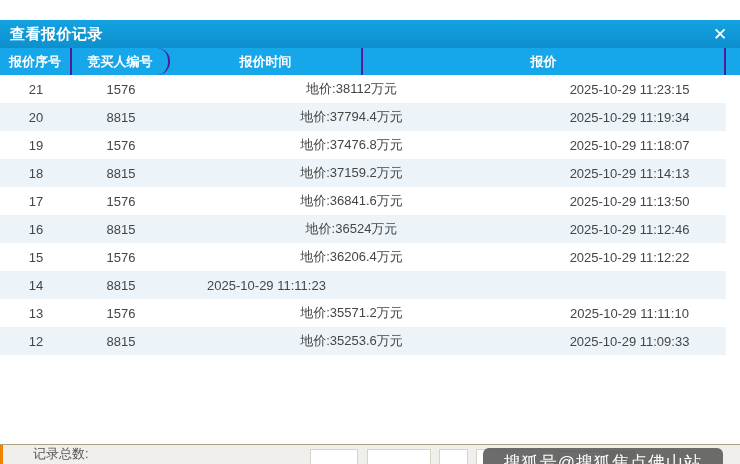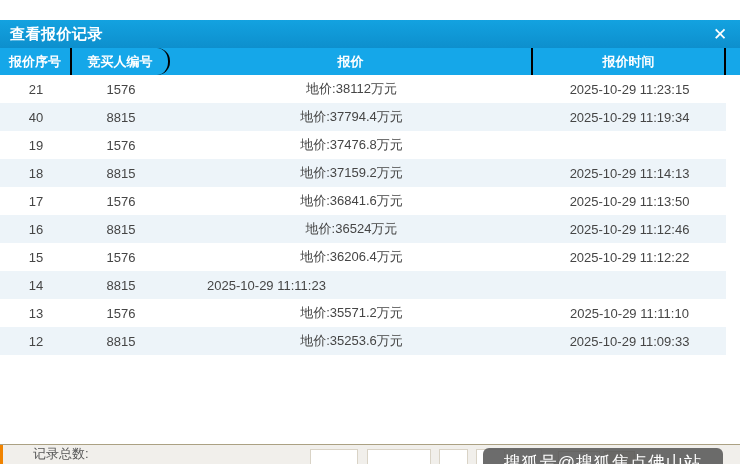--- a/index.html
+++ b/index.html
@@ -11,21 +11,21 @@
     background:linear-gradient(180deg,#13a2e0 0%,#0d8fcd 100%);
     display:flex; align-items:center; padding:0 10px; box-sizing:border-box; }
   .title { color:#ffffff; font-size:15px; font-weight:bold; letter-spacing:0.5px; }
   .close { margin-left:auto; color:#ffffff; font-size:17px; line-height:17px; cursor:pointer;
     width:20px; text-align:center; font-weight:normal; }
 
   
   .thead { position:absolute; left:0; top:28px; width:740px; height:27px; background:#15a7e9;
     display:flex; color:#fff; font-size:13px; font-weight:bold; }
   .th { display:flex; align-items:center; justify-content:center;
-    border-right:2px solid #000000; box-sizing:border-box; height:27px; }
+    border-right:2px solid #4c1d95; box-sizing:border-box; height:27px; }
   .c1 { width:72px; } .c2 { width:98px;border-radius:13px; } .c3 { width:363px; } .c4 { width:193px; }
   .gutter { width:14px; border-right:none; }
 
   
   .tbody { position:absolute; left:0; top:55px; width:726px; }
   .row { display:flex; width:726px; height:28px; align-items:center; background:#ffffff; }
   .row:nth-child(even) { background:#edf4f9; }
   .cell { display:flex; align-items:center; justify-content:center; height:28px;
     font-size:13px; color:#454545; box-sizing:border-box; white-space:nowrap; }
 
@@ -66,42 +66,43 @@
 <div class="dialog">
 
   <div class="titlebar">
     <span class="title">查看报价记录</span>
     <span class="close">✕</span>
   </div>
 
   <div class="thead">
     <div class="th c1">报价序号</div>
     <div class="th c2">竞买人编号</div>
+    <div class="th c4">报价时间</div>
     <div class="th c3">报价</div>
-    <div class="th c4">报价时间</div>
     <div class="th gutter"></div>
   </div>
 
   <div class="tbody">
       <div class="row">
         <div class="cell c1">21</div>
         <div class="cell c2">1576</div>
         <div class="cell c3">地价:38112万元</div>
         <div class="cell c4">2025-10-29 11:23:15</div>
       </div>
       <div class="row">
-        <div class="cell c1">40</div>
+        <div class="cell c1">20</div>
         <div class="cell c2">8815</div>
         <div class="cell c3">地价:37794.4万元</div>
         <div class="cell c4">2025-10-29 11:19:34</div>
       </div>
       <div class="row">
         <div class="cell c1">19</div>
         <div class="cell c2">1576</div>
         <div class="cell c3">地价:37476.8万元</div>
+        <div class="cell c4">2025-10-29 11:18:07</div>
       </div>
       <div class="row">
         <div class="cell c1">18</div>
         <div class="cell c2">8815</div>
         <div class="cell c3">地价:37159.2万元</div>
         <div class="cell c4">2025-10-29 11:14:13</div>
       </div>
       <div class="row">
         <div class="cell c1">17</div>
         <div class="cell c2">1576</div>

